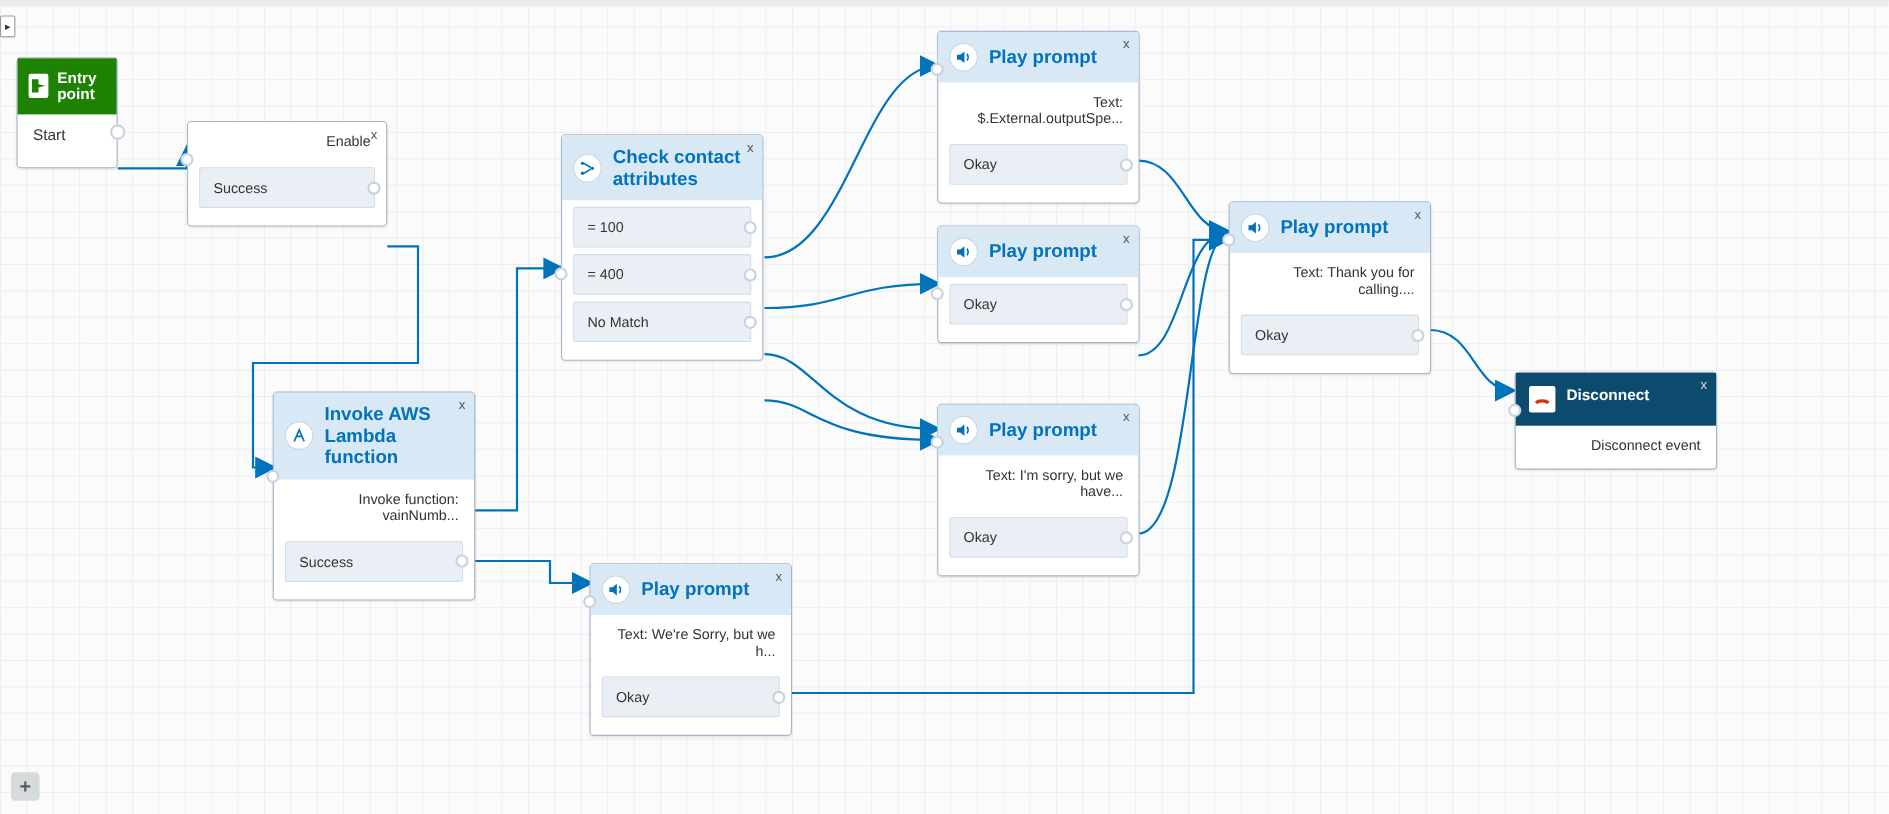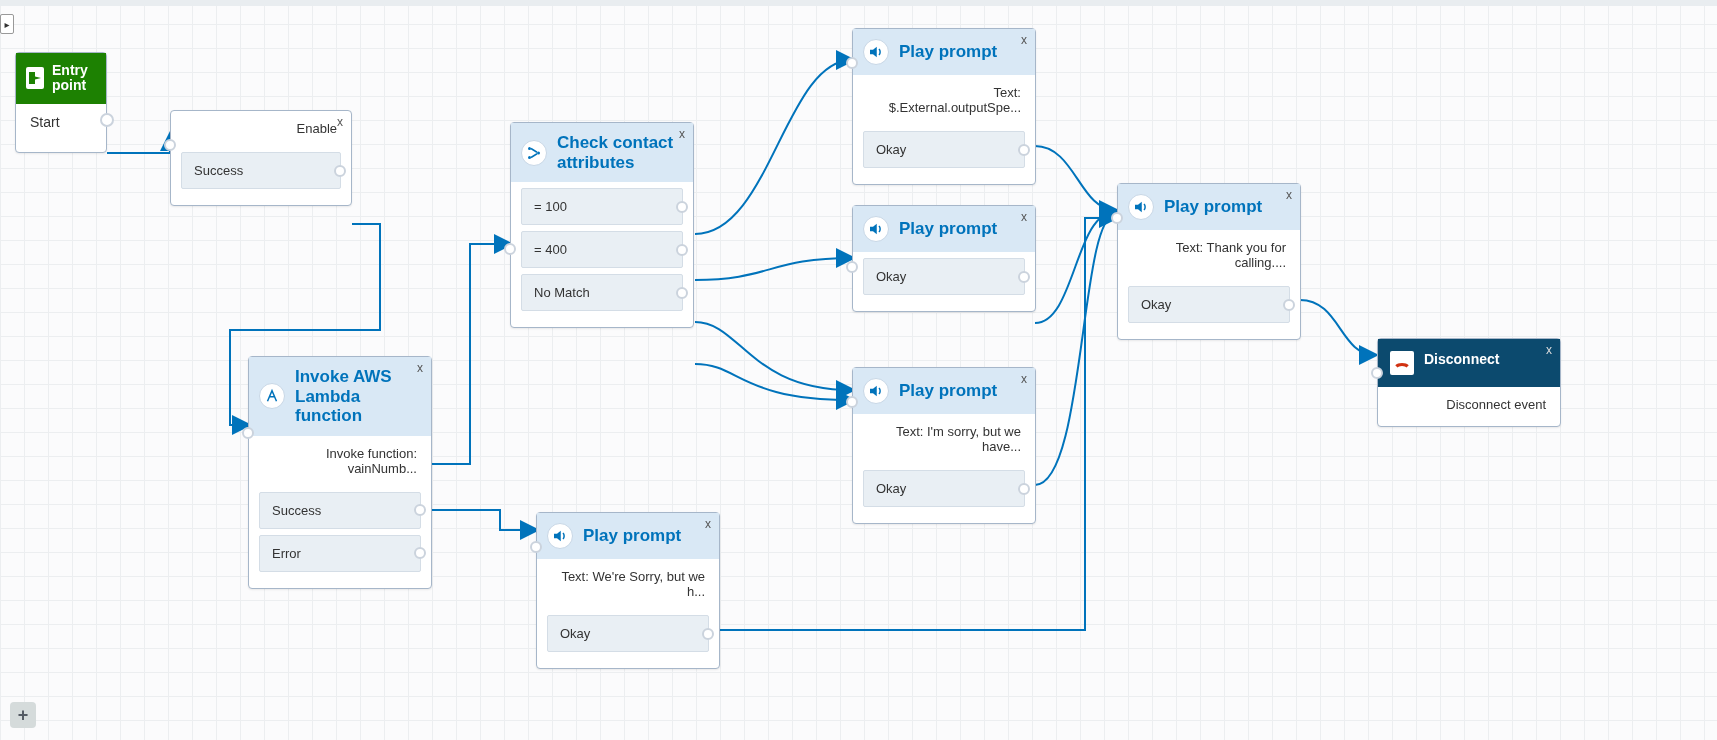--- a/index.html
+++ b/index.html
@@ -211,24 +211,20 @@
             <path fill="none" stroke="#0073bb" stroke-width="2" d="M6 19 L12 5 L18 19 M9 13 H15"></path>
           </svg>
       </span>
       <span class="title">Invoke AWS Lambda function</span>
     </div>
     <div class="subtitle">Invoke function: vainNumb...</div>
     <div class="branch-box">
       <span>Success</span>
       <span class="branch-port"></span>
     </div>
-    <div class="branch-box">
-      <span>Error</span>
-      <span class="branch-port"></span>
-    </div>
   </div>
 
   <div class="node" style="left:510px; top:122px; width:184px; padding-bottom:10px;">
     <span class="close-x">x</span>
     <span class="in-port" style="top:120px;"></span>
     <div class="blue-head">
       <span class="icon-circle">
         <svg class="svg-icon" viewBox="0 0 24 24">
             <circle cx="6" cy="6" r="2" fill="#0073bb"></circle>
             <circle cx="6" cy="18" r="2" fill="#0073bb"></circle>

